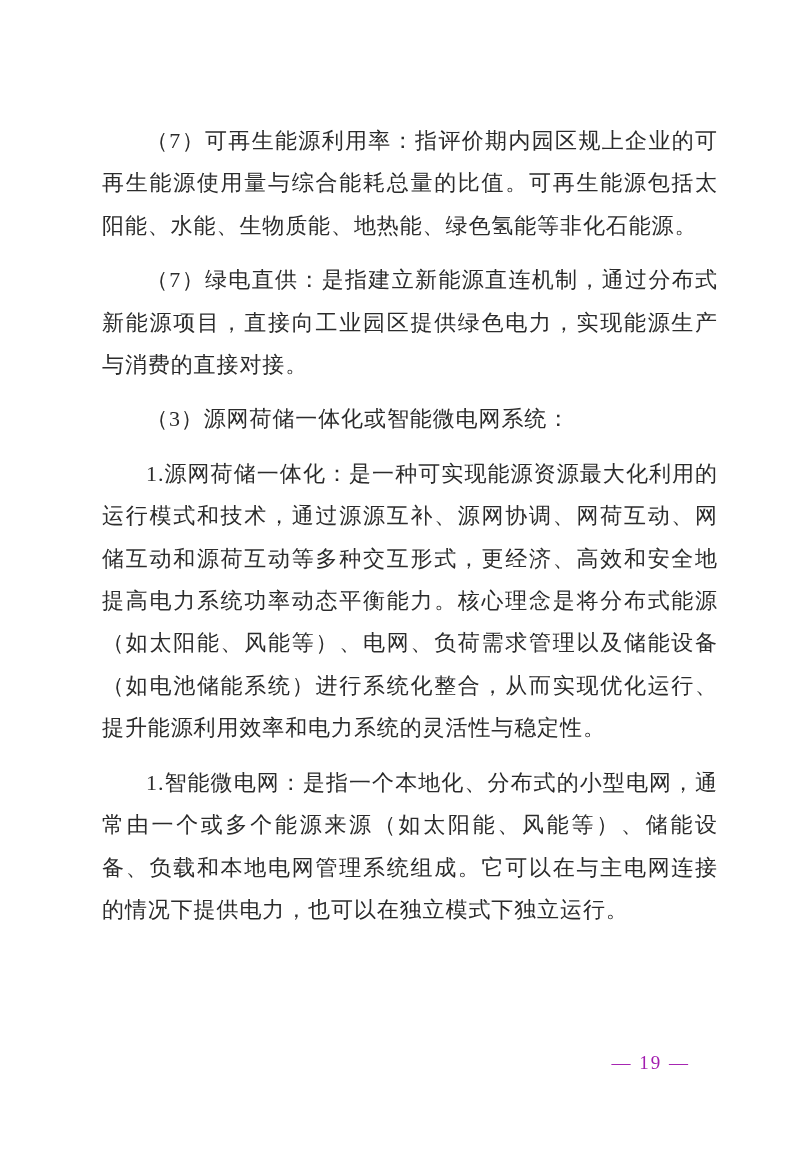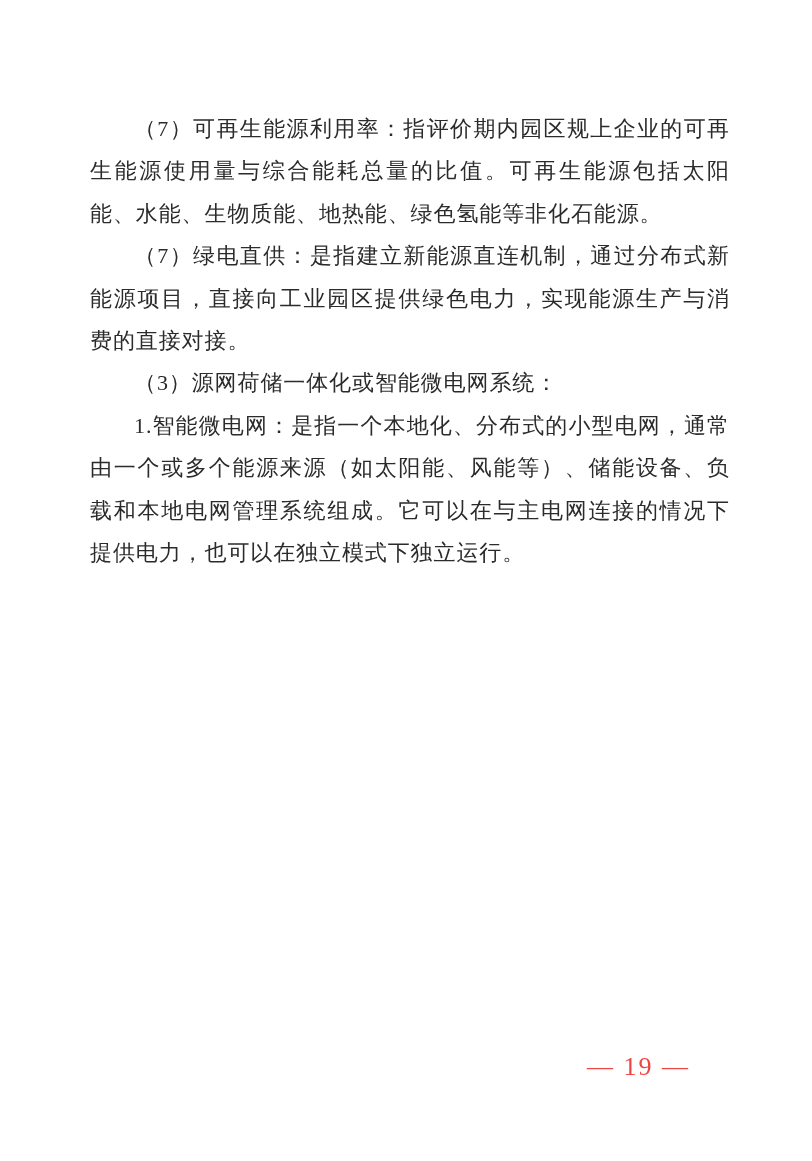--- a/index.html
+++ b/index.html
@@ -27,42 +27,43 @@
     left: 90px;
     top: 108px;
     width: 640px;
     font-size: 22px;
     line-height: 42.4px;
     letter-spacing: 0.9px;
     color: #2b2b2b;
     text-align: justify;
   }
   .content p {
-    margin: 0;
+    margin: 12px;
     padding: 0;
     text-indent: 2em;
     font-weight: 400;
   }
   .page-number {
     position: absolute;
     top: 1052px;
     right: 122px;
-    font-size: 26px;
+    font-size: 19px;
     letter-spacing: 2px;
-    color: #ef4444;
+    color: #a21caf;
     white-space: nowrap;
   }
 </style>
 </head>
 <body>
 
 <div class="page">
 
   <div class="content">
       <p>（7）可再生能源利用率：指评价期内园区规上企业的可再生能源使用量与综合能耗总量的比值。可再生能源包括太阳能、水能、生物质能、地热能、绿色氢能等非化石能源。</p>
       <p>（7）绿电直供：是指建立新能源直连机制，通过分布式新能源项目，直接向工业园区提供绿色电力，实现能源生产与消费的直接对接。</p>
       <p>（3）源网荷储一体化或智能微电网系统：</p>
+      <p>1.源网荷储一体化：是一种可实现能源资源最大化利用的运行模式和技术，通过源源互补、源网协调、网荷互动、网储互动和源荷互动等多种交互形式，更经济、高效和安全地提高电力系统功率动态平衡能力。核心理念是将分布式能源（如太阳能、风能等）、电网、负荷需求管理以及储能设备（如电池储能系统）进行系统化整合，从而实现优化运行、提升能源利用效率和电力系统的灵活性与稳定性。</p>
       <p>1.智能微电网：是指一个本地化、分布式的小型电网，通常由一个或多个能源来源（如太阳能、风能等）、储能设备、负载和本地电网管理系统组成。它可以在与主电网连接的情况下提供电力，也可以在独立模式下独立运行。</p>
     </div>
 
   <div class="page-number">— 19 —</div>
 
 </div>
 
 </body></html>

